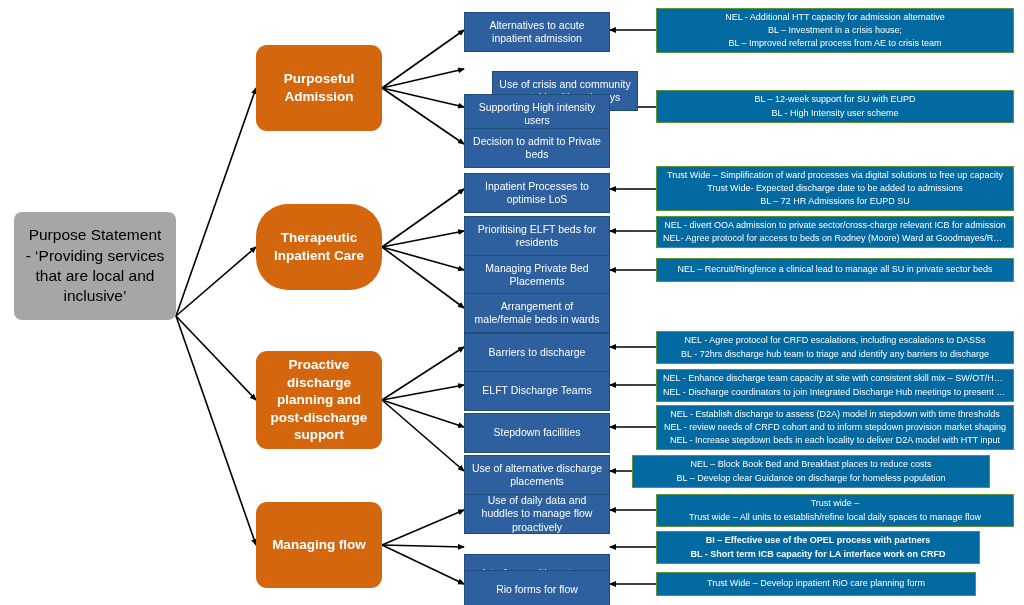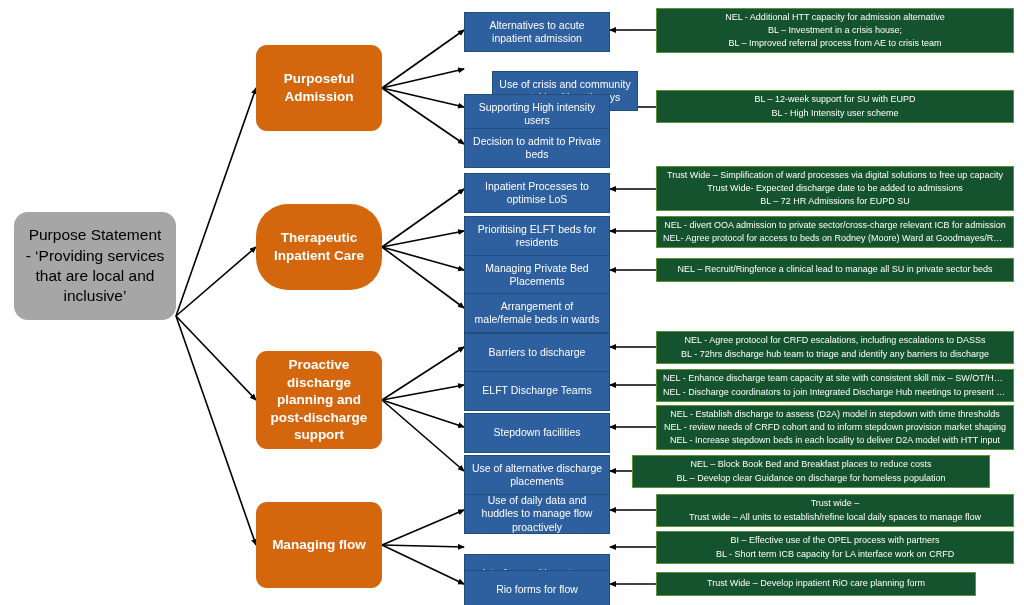--- a/index.html
+++ b/index.html
@@ -27,21 +27,21 @@
     position: absolute;
     box-sizing: border-box;
     display: flex;
     align-items: center;
     justify-content: center;
     text-align: center;
     color: #ffffff;
   }
   .purpose-node {
     background: #a6a6a6;
-    border-radius: 14px;
+    border-radius: 8px;
     font-size: 15.5px;
     line-height: 1.32;
     padding: 6px 10px;
     color: #000000;
   }
   .theme-node {
     background: #d4670d;
     border-radius: 11px;
     font-size: 13.5px;
     font-weight: bold;
@@ -49,21 +49,21 @@
     padding: 4px 8px;
   }
   .sub-node {
     background: #2e5f9e;
     border: 1px solid #1f4e79;
     font-size: 10.5px;
     line-height: 1.25;
     padding: 19px 6px;
   }
   .action-node {
-    background: #14532d;
+    background: #0369a1;
     border: 1px solid #5d9438;
     font-size: 9px;
     line-height: 1.45;
     padding: 3px 6px;
     text-align: center;
     justify-content: flex-end;
   }
   .action-node .lines {
     width: 100%;
   }
@@ -256,21 +256,21 @@
         <div>NEL – Block Book Bed and Breakfast places to reduce costs</div>
         <div>BL – Develop clear Guidance on discharge for homeless population</div>
       </div>
   </div>
   <div class="node action-node" style="left:656px; top:494px; width:358px; height:33px;">
     <div class="lines">
         <div>Trust wide –</div>
         <div>Trust wide – All units to establish/refine local daily spaces to manage flow</div>
       </div>
   </div>
-  <div class="node action-node" style="left:656px; top:531px; width:358px; height:33px;">
+  <div class="node action-node" style="left:656px; top:531px; width:324px; height:33px;font-weight:bold;">
     <div class="lines">
         <div>BI – Effective use of the OPEL process with partners</div>
         <div>BL - Short term ICB capacity for LA interface work on CRFD</div>
       </div>
   </div>
   <div class="node action-node" style="left:656px; top:572px; width:320px; height:24px;">
     <div class="lines">
         <div>Trust Wide – Develop inpatient RiO care planning form</div>
       </div>
   </div>

